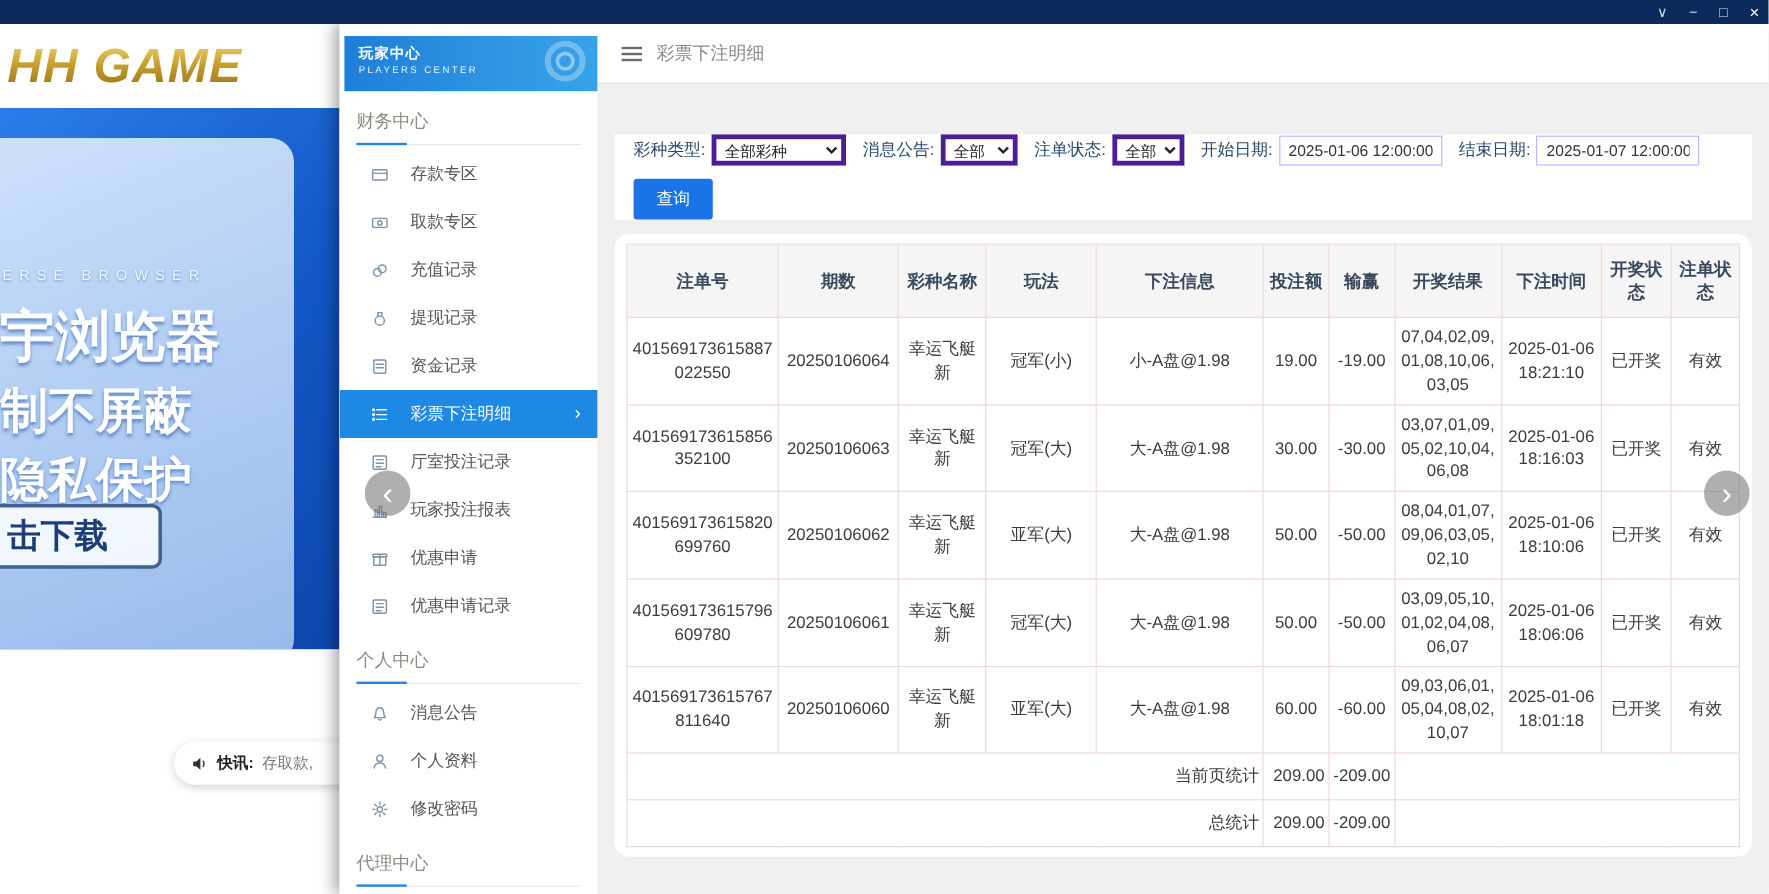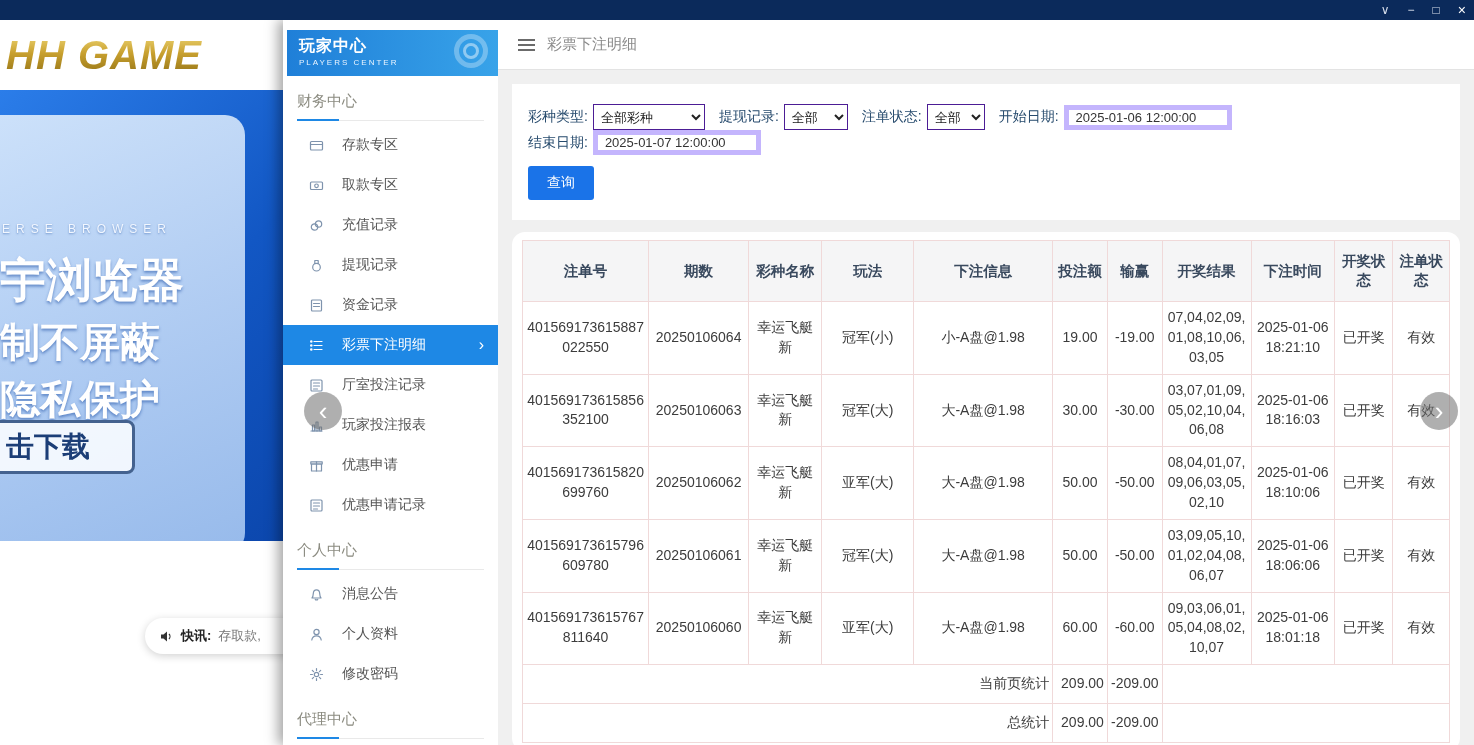--- a/index.html
+++ b/index.html
@@ -37,47 +37,47 @@
   .ticker .t-text { color:#777; }
   .speaker-ico svg { width:15px; height:15px; fill:#333; display:block; }
 
   
   .modal { position:absolute; left:283px; top:20px; width:1191px; height:725px; display:flex; background:#f0f0f0;
            box-shadow:-5px 0 12px rgba(0,0,0,.35); z-index:10; }
 
   
   .sidebar { width:215px; background:#fff; flex-shrink:0; padding-top:10px; position:relative; overflow:hidden; }
   .sb-header { margin-left:4px; height:46px; background:linear-gradient(90deg,#1f7fd8,#38a3e9); position:relative; padding:6px 0 0 12px; overflow:hidden; }
-  .sb-title { color:#fff; font-size:16px; font-weight:bold; letter-spacing:1px; }
+  .sb-title { color:#fff; font-size:12px; font-weight:bold; letter-spacing:1px; }
   .sb-sub { color:#eaf4ff; font-size:8px; letter-spacing:2px; margin-top:1px; }
   .sb-deco { position:absolute; right:10px; top:4px; width:40px; height:40px; }
   .sb-deco .c1 { position:absolute; right:0; top:0; width:34px; height:34px; border:5px solid rgba(255,255,255,.30); border-radius:50%; }
   .sb-deco .c2 { position:absolute; right:9px; top:9px; width:16px; height:16px; border:3px solid rgba(255,255,255,.45); border-radius:50%; }
   .sb-section-title { margin:16px 14px 4px; padding-bottom:9px; border-bottom:1px solid #e9e9e9; color:#8b8b80; font-size:15px; position:relative; }
   .sb-section-title .u { position:absolute; left:0; bottom:-1px; width:42px; height:2px; background:#1e88e5; }
   .sb-item { height:40px; display:flex; align-items:center; gap:18px; padding:0 14px 0 26px; color:#555; font-size:14px; cursor:pointer; position:relative; }
   .sb-item .sb-ico { width:15px; height:15px; color:#7e93ad; flex-shrink:0; }
   .sb-ico svg { width:15px; height:15px; fill:none; stroke:currentColor; stroke-width:1.2; stroke-linecap:round; stroke-linejoin:round; display:block; }
   .sb-item.active { background:#1e88e5; color:#fff; }
   .sb-item.active .sb-ico { color:#fff; }
   .sb-chevron { position:absolute; right:14px; font-size:16px; color:#fff; }
 
   
   .main { flex:1; display:flex; flex-direction:column; min-width:0; }
   .main-titlebar { height:50px; background:#fff; border-bottom:1px solid #e3e3e3; display:flex; align-items:center; gap:12px; padding:0 20px; color:#8a8a8a; font-size:15px; flex-shrink:0; }
   .hamburger { width:17px; display:flex; flex-direction:column; gap:3px; cursor:pointer; }
   .hamburger i { display:block; height:2px; background:#6b6b6b; }
   .content { flex:1; padding:14px 14px 8px; display:flex; flex-direction:column; gap:12px; overflow:hidden; }
 
-  .filter-card { background:#fff; padding:20px 16px; flex-shrink:0; }
+  .filter-card { background:#fff; padding:0 16px; flex-shrink:0;margin-top:28px; }
   .filter-row { display:flex; align-items:center; flex-wrap:wrap; font-size:14px; color:#274b6d; }
   .fgroup { display:flex; align-items:center; gap:5px; margin-right:14px; }
-  .fgroup select { height:26px; border:1px solid #4c1d95; background:#fff; font-size:13px; color:#222; padding:2px 3px; }
+  .fgroup select { height:26px; border:4px solid #4c1d95; background:#fff; font-size:13px; color:#222; padding:2px 3px; }
   .sel-wide { min-width:112px; } .sel-mid { min-width:64px; } .sel-small { min-width:58px; }
-  .fgroup input[type="text"] { height:25px; width:168px; border:5px solid #c4b5fd; padding:0 7px; font-size:13px; color:#333; }
+  .fgroup input[type="text"] { height:25px; width:136px; border:1px solid #c4b5fd; padding:0 7px; font-size:13px; color:#333; }
   .query-btn { margin-top:11px; background:#1a73e8; color:#ffffff; border:none; border-radius:3px; padding:8px 19px; font-size:14px; cursor:pointer; }
 
   .table-card { background:#fff; padding:8px 10px; flex-shrink:0;border-radius:13px; }
   table.bets { width:100%; border-collapse:collapse; table-layout:fixed; font-size:14px; color:#3c3c3c; }
   table.bets th { background:#f5f5f6; color:#39495e; font-weight:bold; padding:11px 3px; border:1px solid #f0d9d9; font-size:14.5px; }
   table.bets td { border:1px solid #f0d9d9; padding:6px 3px; text-align:center; word-break:break-all; line-height:1.42; }
   tr.summary td { padding:9px 3px;text-align:right; }
 
   
   .nav-arrow { position:absolute; top:372px; width:38px; height:38px; border-radius:50%; background:rgba(110,110,110,.55); color:#fff;
@@ -284,21 +284,21 @@
 
         <div class="filter-card">
           <div class="filter-row">
             <div class="fgroup">
               <span>彩种类型:</span>
               <select class="sel-wide">
                 <option>全部彩种</option>
               </select>
             </div>
             <div class="fgroup">
-              <span>提现记录:</span>
+              <span>消息公告:</span>
               <select class="sel-mid">
                 <option>全部</option>
               </select>
             </div>
             <div class="fgroup">
               <span>注单状态:</span>
               <select class="sel-small">
                 <option>全部</option>
               </select>
             </div>

